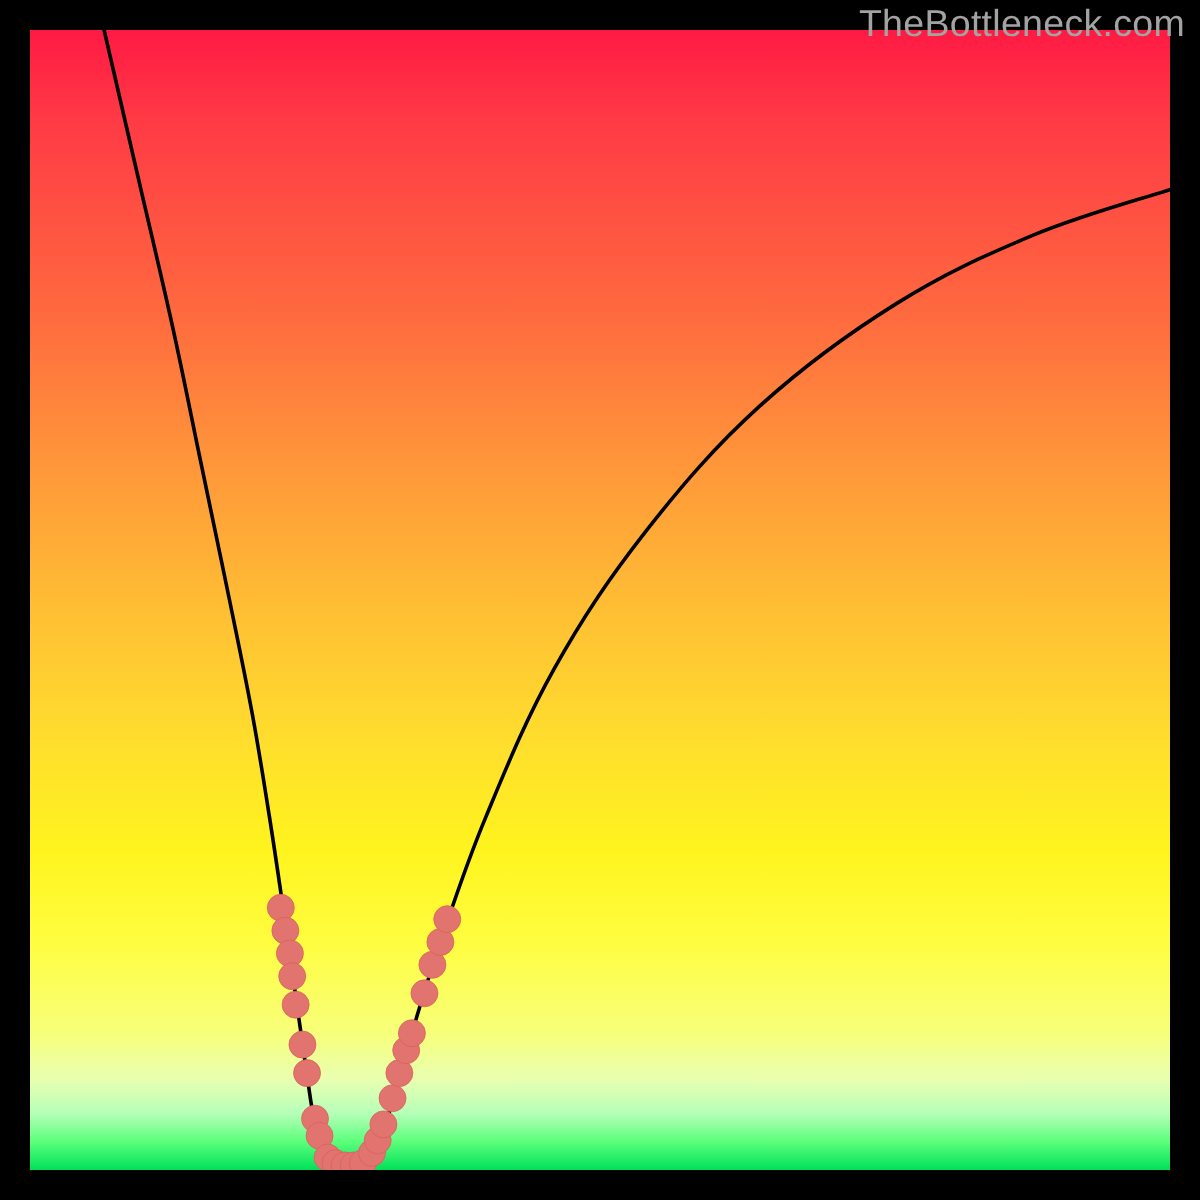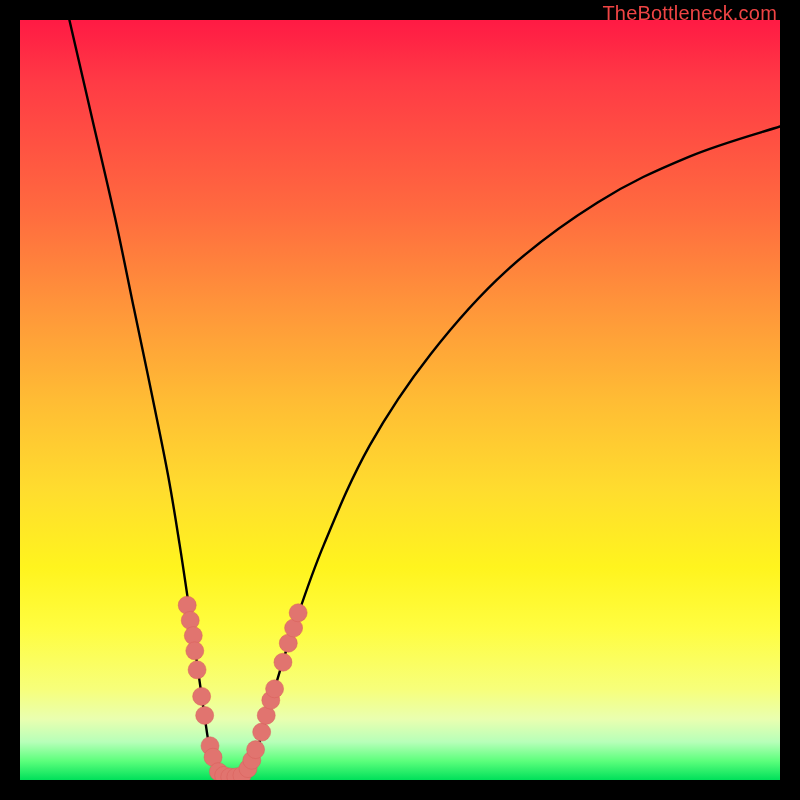--- a/index.html
+++ b/index.html
@@ -47,23 +47,23 @@
       #00e05a 100%
     );
   }
   svg.curve {
     position: absolute;
     inset: 0;
   }
   .watermark {
     position: absolute;
     top: 2px;
-    right: 23px;
-    color: #ef4444;
-    font-size: 20px;
+    right: 10px;
+    color: #a3a3a3;
+    font-size: 25px;
     font-weight: 500;
     letter-spacing: 0.2px;
     user-select: none;
   }
 </style>
 </head>
 <body>
 
 <div class="frame"></div>
 

